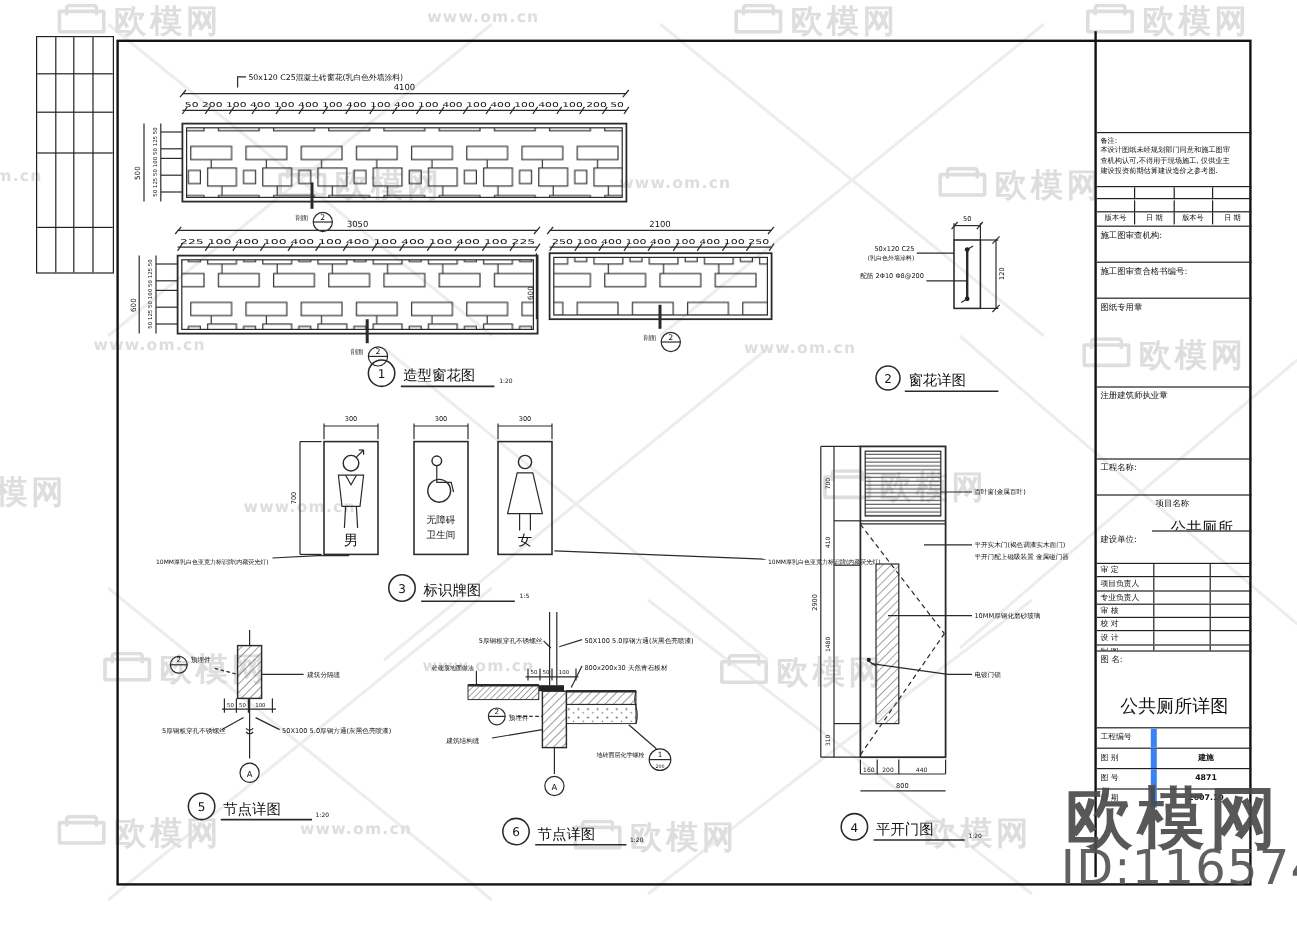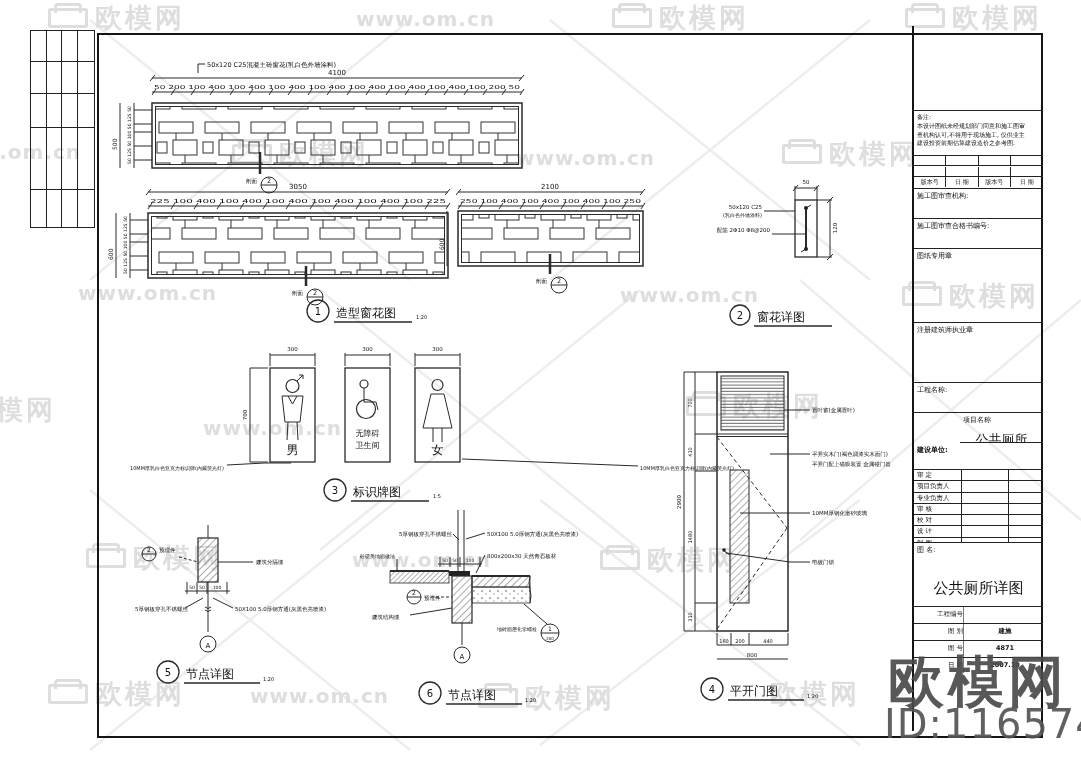--- a/index.html
+++ b/index.html
@@ -4,21 +4,21 @@
 <style>
   html,body{margin:0;padding:0;background:#fff;}
   body{width:1081px;height:773px;position:relative;overflow:hidden;
        font-family:"DejaVu Sans",sans-serif;color:#111;}
   .abs{position:absolute;}
   
   #bgcurves{left:0;top:0;z-index:0;}
   
   .wm{position:absolute;display:flex;align-items:center;gap:7px;color:#dedede;
       font-weight:bold;font-size:27px;letter-spacing:3px;white-space:nowrap;z-index:4;}
-  .wm.url{font-size:20px;letter-spacing:1px;}
+  .wm.url{font-size:13px;letter-spacing:1px;}
   .sofa{width:34px;height:14px;border:3px solid #dedede;border-radius:2px;position:relative;flex:none;}
   .sofa:before{content:"";position:absolute;left:3px;right:3px;top:-8px;height:7px;
       border:3px solid #dedede;border-bottom:none;border-radius:4px 4px 0 0;}
   .big-brand{position:absolute;left:888px;top:645px;font-size:56px;font-weight:bold;
       color:#4a4a4a;letter-spacing:4px;z-index:30;opacity:.92;}
   .big-id{position:absolute;left:884px;top:701px;font-size:40px;color:#545454;
       letter-spacing:1px;z-index:30;opacity:.92;}
   
   .frame{left:97px;top:33px;width:946px;height:705px;border:2px solid #141414;z-index:6;box-sizing:border-box;}
   
@@ -40,21 +40,21 @@
           font-size:6px;text-align:center;line-height:10px;box-sizing:border-box;}
   .vt div:nth-child(4n){border-right:none;}
   .vt div:nth-last-child(-n+4){border-bottom:none;}
   .sigrows{padding:0;}
   .sigrow{display:grid;grid-template-columns:48px 1fr 34px;border-bottom:1px solid #222;height:10.3px;}
   .sigrow:last-child{border-bottom:none;}
   .sigrow span{border-right:1px solid #222;font-size:6.5px;line-height:10px;padding-left:3px;box-sizing:border-box;}
   .sigrow span:last-child{border-right:none;}
   .botrow{display:grid;grid-template-columns:50px 1fr;border-bottom:1px solid #222;height:16px;}
   .botrow:last-child{border-bottom:none;}
-  .botrow span{border-right:1px solid #3b82f6;font-size:6.5px;line-height:15px;padding-left:3px;box-sizing:border-box;text-align:right;}
+  .botrow span{border-right:5px solid #3b82f6;font-size:6.5px;line-height:15px;padding-left:3px;box-sizing:border-box;}
   .botrow span:last-child{border-right:none;font-weight:bold;text-align:center;}
   .center-val{text-align:center;font-size:13px;margin-top:6px;}
 </style>
 </head>
 <body>
 
 <svg id="bgcurves" class="abs" width="1081" height="773">
   <g stroke="#ededed" stroke-width="2.5" fill="none">
     <path d="M90 20 Q250 150 410 280"></path>
       <path d="M410 20 Q250 150 90 280"></path>
@@ -542,21 +542,21 @@
   </div>
   <div class="tb" style="height:30px;"><span>施工图审查机构:</span></div>
   <div class="tb" style="height:30px;"><span>施工图审查合格书编号:</span></div>
   <div class="tb" style="height:74px;"><span>图纸专用章</span></div>
   <div class="tb" style="height:60px;"><span>注册建筑师执业章</span></div>
   <div class="tb" style="height:30px;"><span>工程名称:</span></div>
   <div class="tb" style="height:30px;margin-left:46px;">
     <span>项目名称</span>
     <div class="center-val">公共厕所</div>
   </div>
-  <div class="tb" style="height:27px;font-weight:bold;"><span>建设单位:</span></div>
+  <div class="tb" style="height:27px;"><span>建设单位:</span></div>
   <div class="tb sigrows" style="height:73px;">
     <div class="sigrow">
         <span>审    定</span>
         <span></span>
         <span></span>
       </div>
     <div class="sigrow">
         <span>项目负责人</span>
         <span></span>
         <span></span>

